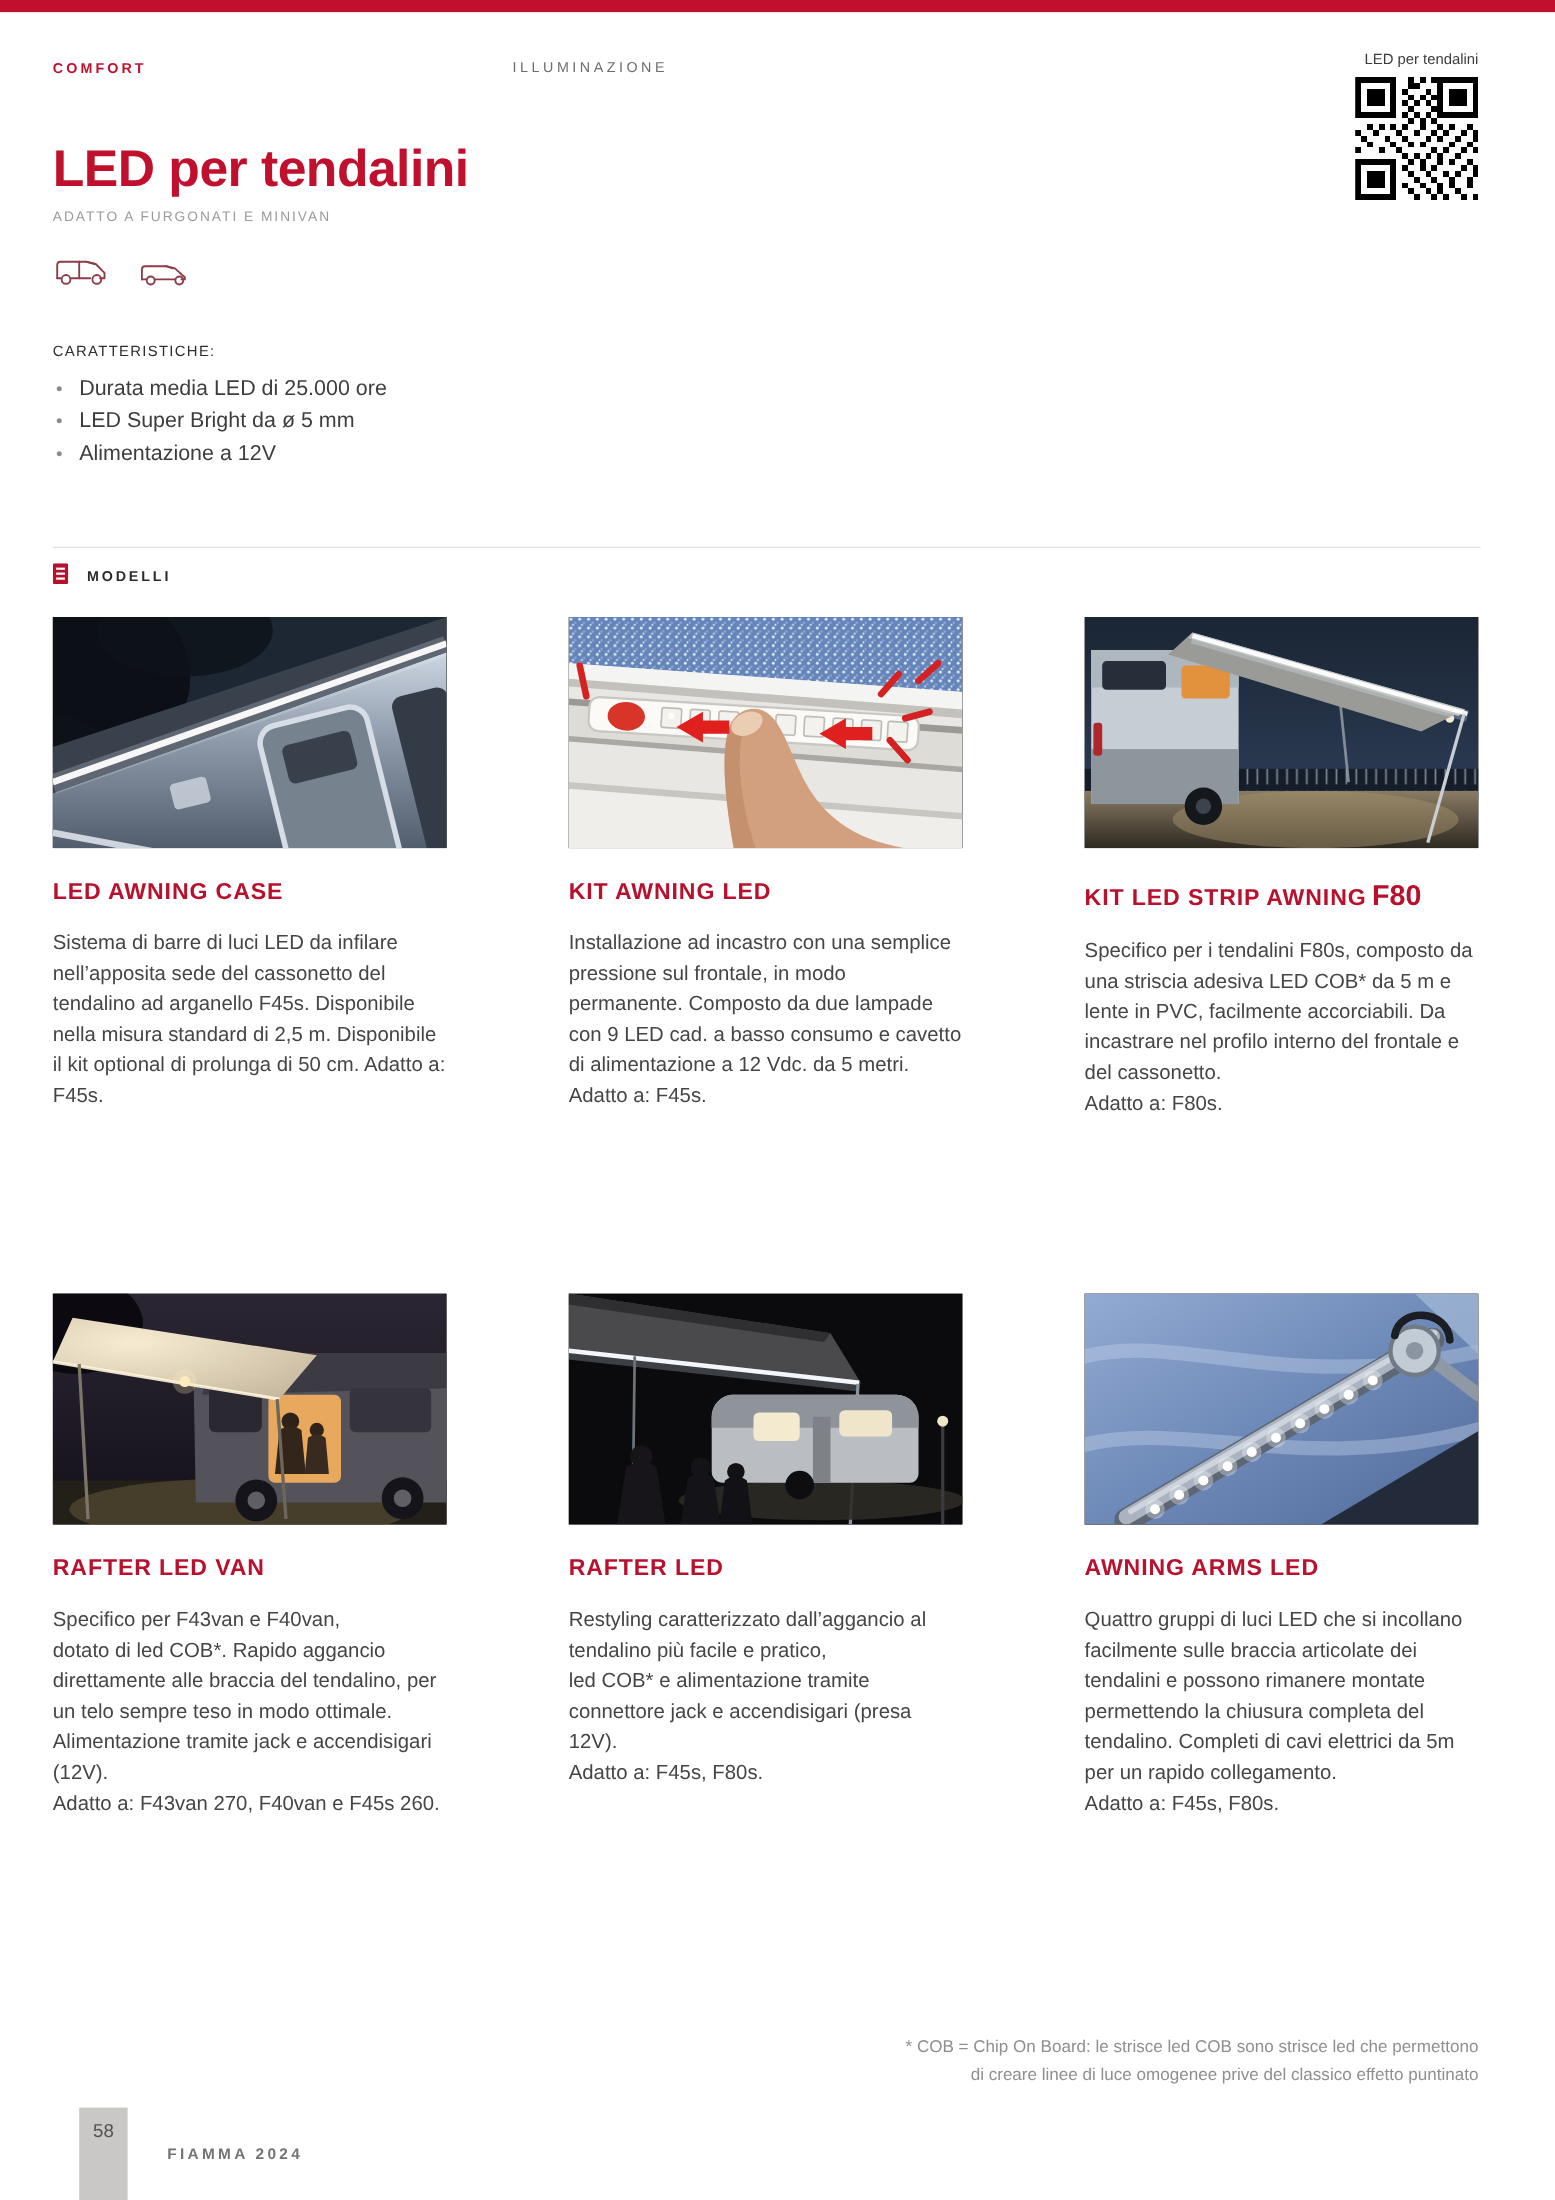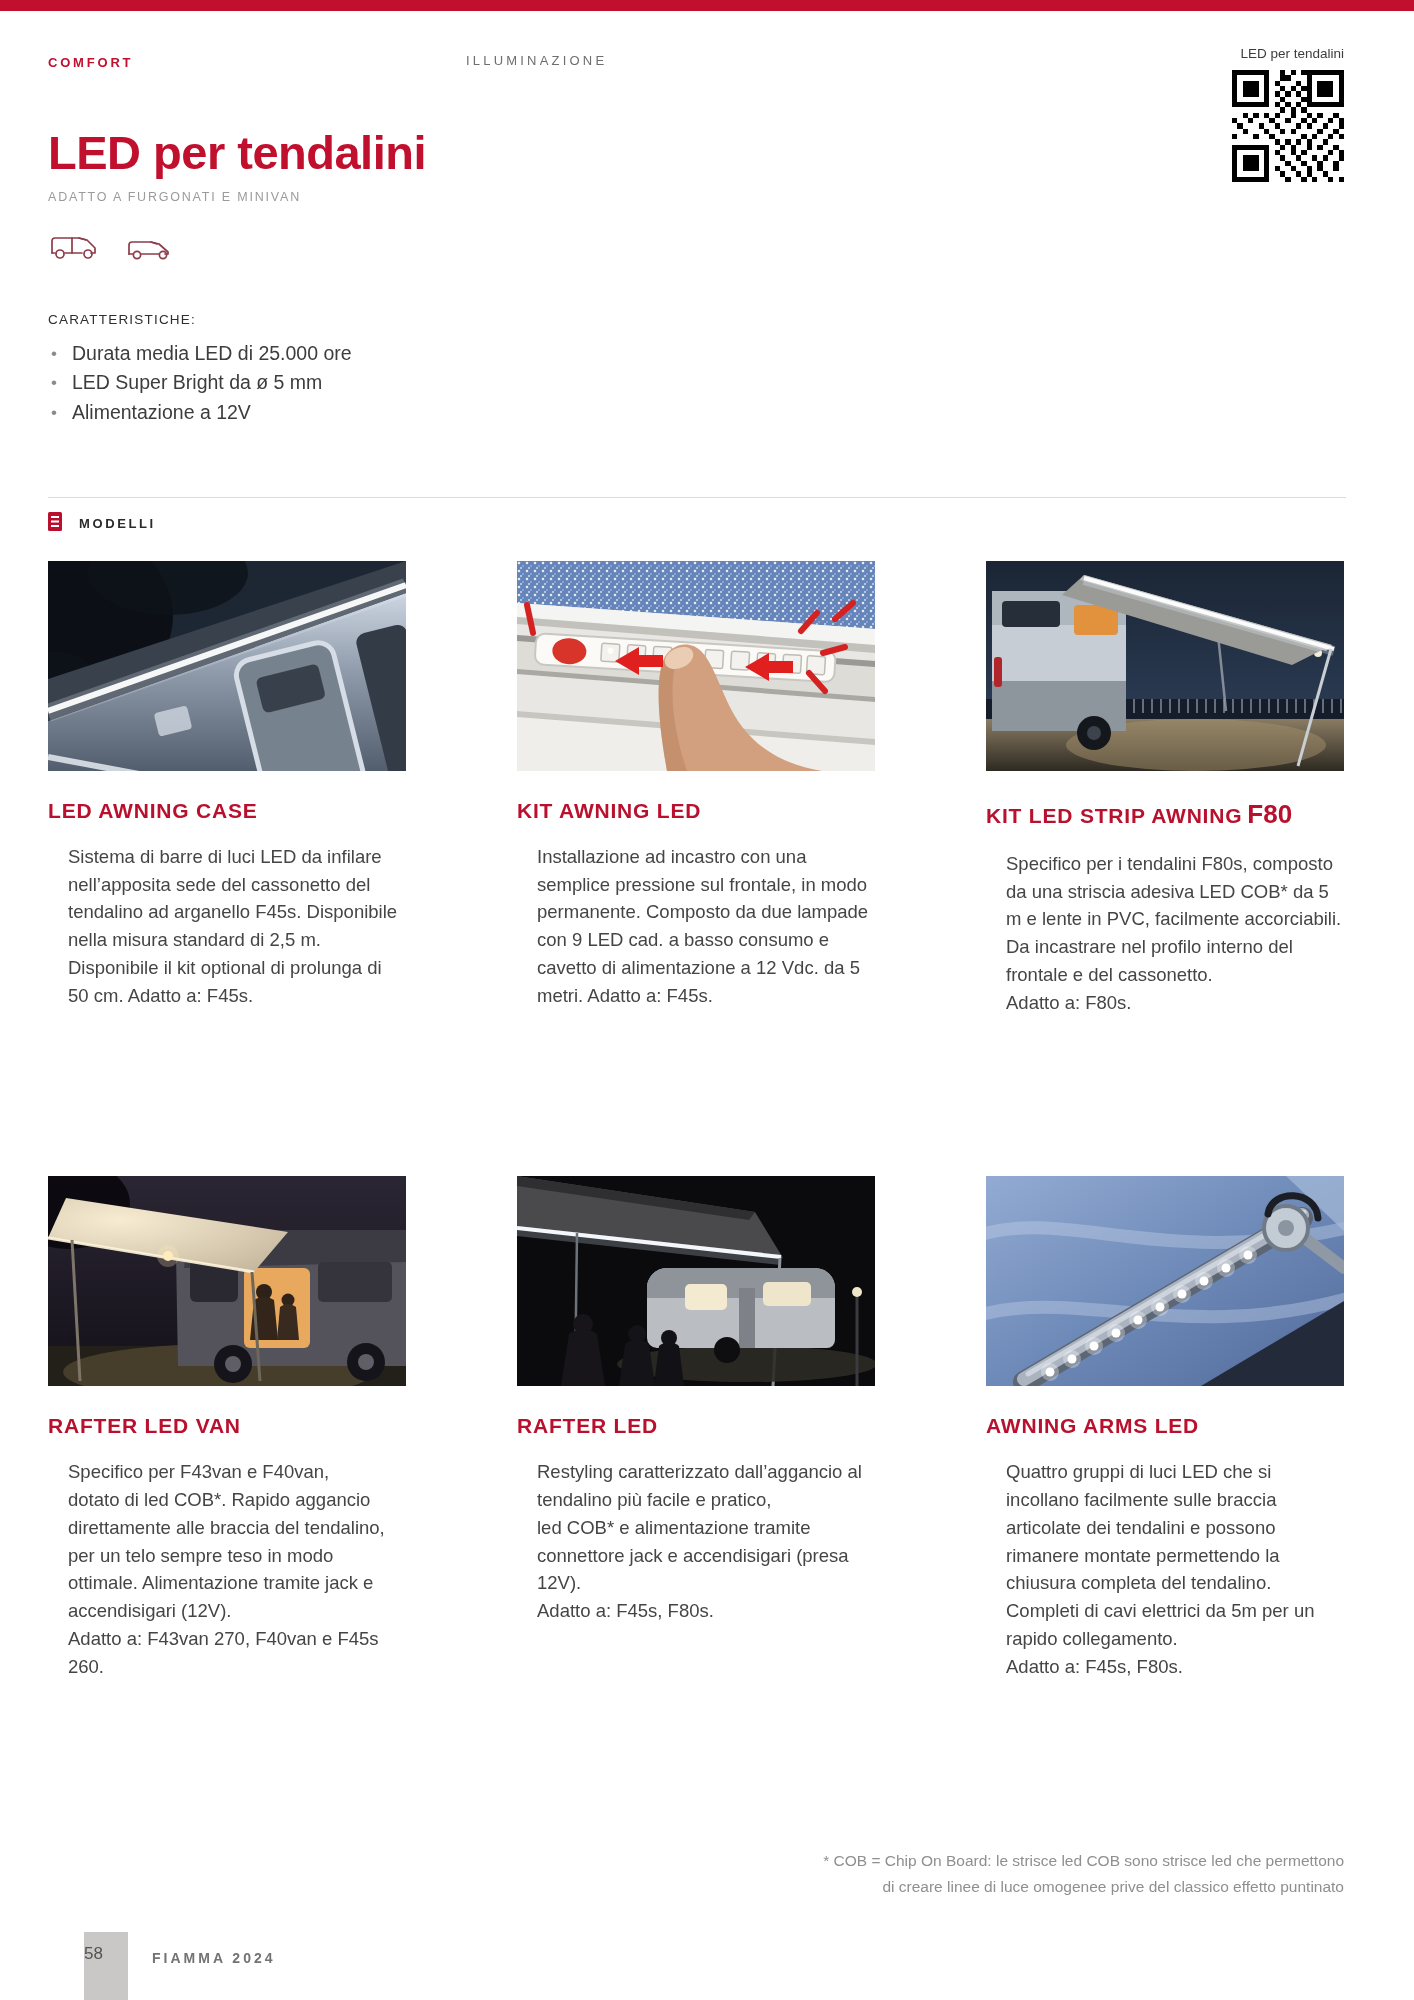--- a/index.html
+++ b/index.html
@@ -26,25 +26,25 @@
   .features li::before { content:"•"; position:absolute; left:3px; top:2px; color:#8a8a8a; font-size:17px; }
   .divider { margin:70px 68px 0 48px; border-top:1px solid #dddbd9; }
   .modelli { margin:14px 0 0 48px; display:flex; align-items:flex-end; gap:17px; }
   .modelli-label { font-size:13px; font-weight:bold; letter-spacing:2.6px; color:#2b2b2b; }
   .grid { margin:30px 70px 0 48px; display:grid; grid-template-columns:repeat(3,358px);
           justify-content:space-between; row-gap:160px; }
   .card-image { width:358px; height:210px; overflow:hidden; background:#111; }
   .card-image svg { display:block; width:100%; height:100%; }
   .card-title { margin-top:28px; font-size:21px; font-weight:bold; color:#b8102d; letter-spacing:0.8px; }
   .card-title .suffix { font-size:26px; letter-spacing:0; margin-left:5px; }
-  .card-text { margin-top:20px; font-size:18.5px; line-height:1.5; color:#454545; white-space:pre-line;margin-left:20px; }
+  .card-text { margin-top:20px; font-size:18.5px; line-height:1.5; color:#454545; white-space:pre-line; }
   .footnote { position:absolute; top:1848px; right:70px; text-align:right; font-size:15.5px;
               color:#8f8f8f; line-height:1.7; white-space:pre-line; }
-  .pagenum-box { position:absolute; left:84px; bottom:0; width:44px; height:68px; background:#c9c8c6;
-                 padding-top:12px; font-size:17px; color:#55524f; }
+  .pagenum-box { position:absolute; left:72px; bottom:0; width:44px; height:84px; background:#c9c8c6;
+                 text-align:center; padding-top:12px; font-size:17px; color:#55524f; }
   .brand { position:absolute; left:152px; bottom:34px; font-size:14px; font-weight:bold;
            letter-spacing:3px; color:#737373; }
 </style>
 </head>
 <body>
 
 <div class="page">
   <div class="topbar"></div>
 
   <div class="header">

